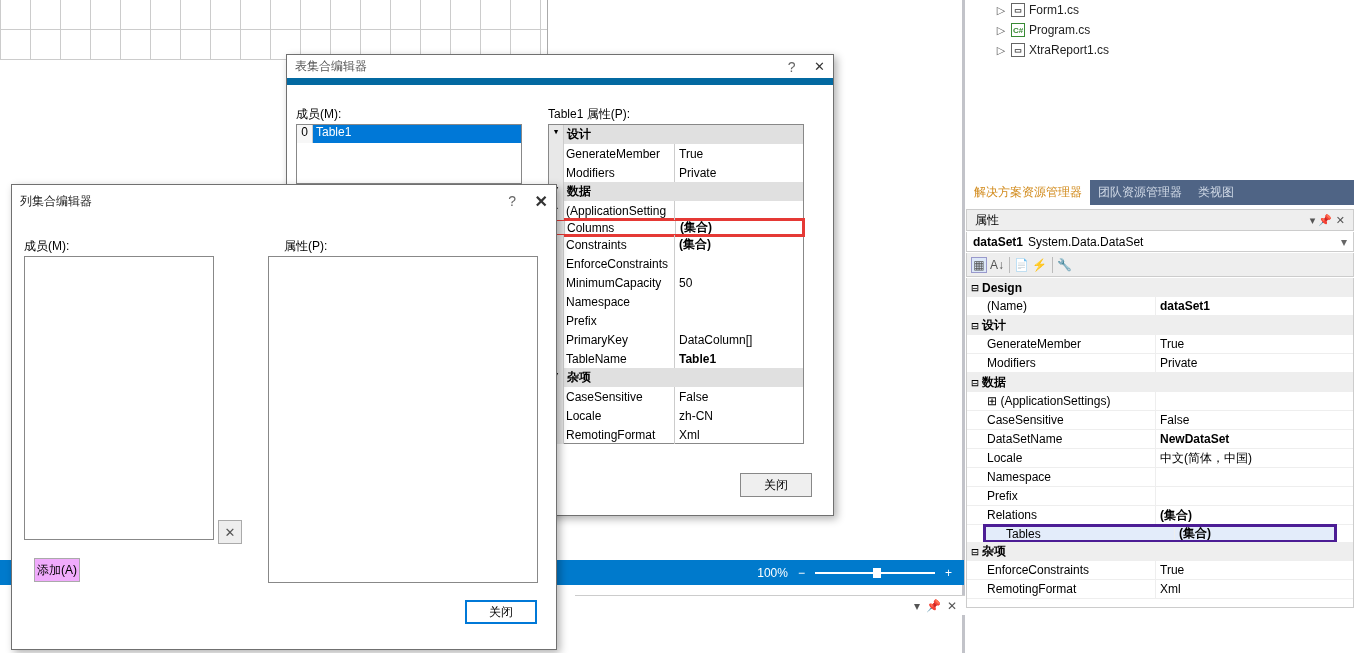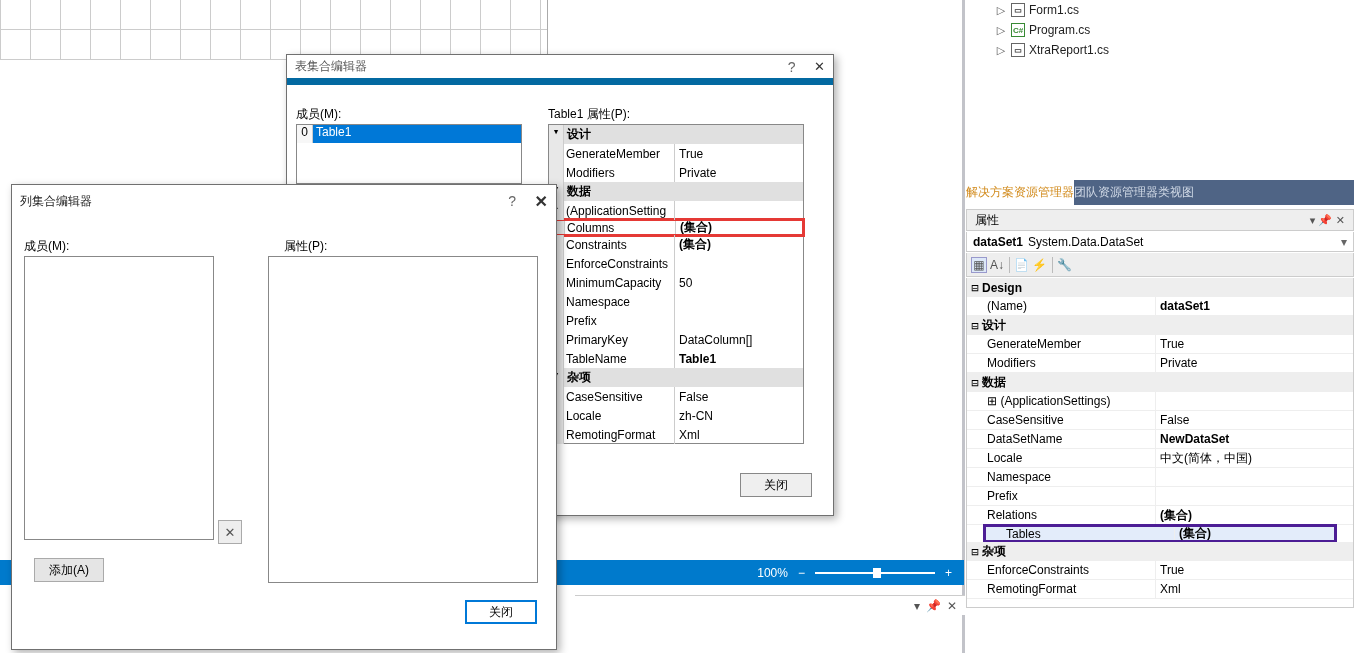--- a/index.html
+++ b/index.html
@@ -9,21 +9,21 @@
     .zoom-track{position:relative;width:120px;height:2px;background:#fff}
     .zoom-thumb{position:absolute;left:58px;top:-4px;width:8px;height:10px;background:#fff}
     .dock-strip{position:absolute;left:575px;top:595px;width:390px;height:20px;background:#fff;border-top:1px solid #ccc;display:flex;justify-content:flex-end;gap:6px;align-items:center;padding-right:8px;color:#555}
     .vbar{position:absolute;left:962px;top:0;width:3px;height:653px;background:#c2c3c9}
     .vs-tree{position:absolute;left:977px;top:0;width:375px;height:60px;color:#1e1e1e}
     .tree-row{display:flex;align-items:center;height:20px;gap:4px}
     .tri{font-size:11px;color:#555;width:12px;text-align:center}
     .file-ico{width:14px;height:14px;display:inline-flex;align-items:center;justify-content:center;border:1px solid #666;font-size:8px;font-weight:bold;color:#333}
     .cs-ico{border-color:#388a34;color:#388a34}
     .tabs-panel{position:absolute;left:966px;top:180px;width:388px;height:25px;background:linear-gradient(#4f6485,#4f6485);display:flex;align-items:center;color:#fff}
-    .tab{padding:0 0;height:36px;display:flex;align-items:center;cursor:pointer;color:#d0d9e6}
+    .tab{padding:0 8px;height:36px;display:flex;align-items:center;cursor:pointer;color:#d0d9e6}
     .tab.active{background:#fff;color:#d28b1d}
     .prop-title{position:absolute;left:966px;top:209px;width:388px;height:22px;background:#eee;border:1px solid #ccc;padding:3px 8px;display:flex;align-items:center;justify-content:space-between}
     .pin-ico{font-size:11px;color:#555}
     .obj-row{position:absolute;left:966px;top:232px;width:388px;height:20px;border:1px solid #ccc;border-top:none;padding:2px 6px;display:flex;gap:5px;align-items:center}
     .toolbar{position:absolute;left:966px;top:253px;width:388px;height:24px;background:#eee;border:1px solid #ccc;border-top:none;display:flex;align-items:center;gap:2px;padding:0 4px}
     .tb-ico{width:16px;height:16px;display:flex;align-items:center;justify-content:center;border:none;background:transparent;cursor:pointer;color:#555}
     .tb-sep{width:1px;height:16px;background:#bbb;margin:0 2px}
     .prop-grid{position:absolute;left:966px;top:278px;width:388px;height:330px;border:1px solid #ccc;border-top:none;overflow:hidden}
     .cat{display:flex;align-items:center;height:19px;background:#eee;font-weight:bold;padding-left:1px}
     .exp{width:14px;text-align:center;font-weight:normal;font-family:monospace}
@@ -51,21 +51,21 @@
     .pg2r{display:flex;height:19px}
     .hl2{border:3px solid #e53935;margin:-2px}
     .btn-close{position:absolute;right:20px;bottom:18px;width:72px;height:24px;border:1px solid #888;background:#efefef;cursor:pointer}
     .dlg-col{left:11px;top:184px;width:546px;height:466px;z-index:3}
     .dlg-col .dlg-title{color:#222;border-bottom:none}
     .lbl-m{position:absolute;left:24px;top:238px}
     .lbl-p{position:absolute;left:284px;top:238px}
     .lb2{position:absolute;left:24px;top:256px;width:190px;height:284px;border:1px solid #888}
     .ta2{position:absolute;left:268px;top:256px;width:270px;height:327px;border:1px solid #888}
     .btn-del{position:absolute;left:218px;top:520px;width:24px;height:24px;border:1px solid #aaa;background:#eee;display:flex;align-items:center;justify-content:center;color:#555;font-size:13px}
-    .btn-add{position:absolute;left:34px;top:558px;width:70px;height:24px;border:1px solid #aaa;background:#e5e5e5}
+    .btn-add{position:absolute;left:34px;top:558px;width:46px;height:24px;border:1px solid #aaa;background:#f0abfc}
     .btn-close2{position:absolute;left:465px;top:600px;width:72px;height:24px;border:2px solid #0078d7;background:#fff;cursor:pointer}
     .help{font-size:14px;cursor:pointer}
   </style>
 </head>
 <body>
 
 <div class="bg-grid"></div>
 
 <div class="vs-tree">
   <div class="tree-row" style="padding-left:18px">

